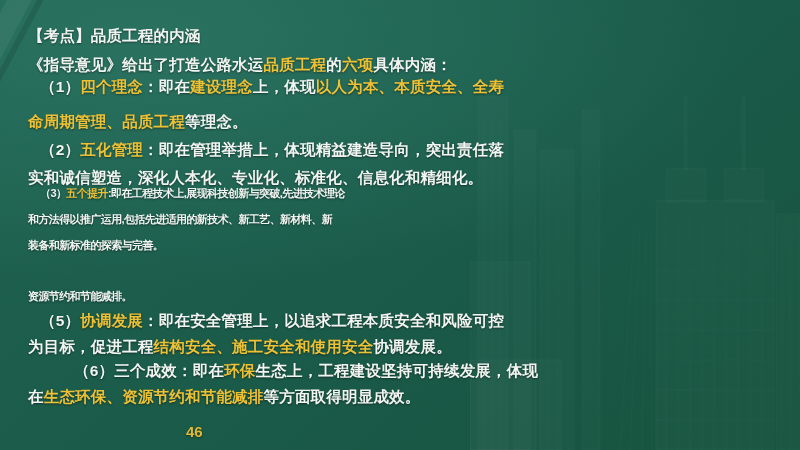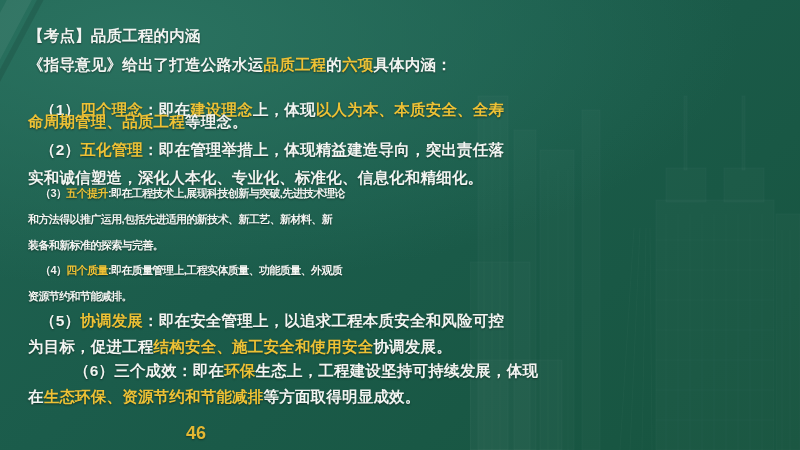--- a/index.html
+++ b/index.html
@@ -31,21 +31,21 @@
     position:absolute;left:28px;white-space:nowrap;
     color:#f2f4f1;font-size:15.5px;font-weight:700;letter-spacing:.2px;
     text-shadow:0 1px 2px rgba(0,0,0,.45);
   }
   .line .hl{color:#edc135;}
   .line.cond{font-stretch:condensed;letter-spacing:-.6px;font-size:11px;}
   .line.indent{left:40px;}
 
   .pagenum{
     position:absolute;left:186px;top:423px;
-    color:#e3b833;font-size:18px;font-weight:700;
+    color:#e3b833;font-size:15px;font-weight:700;
     text-shadow:0 1px 2px rgba(0,0,0,.4);
   }
 </style>
 </head>
 <body>
 
 <div id="slide">
 
   <div class="stripes">
 
@@ -90,28 +90,27 @@
       <path d="M14 120 L14 450 M22 120 L22 450 M30 120 L30 450"></path>
       <path d="M78 170 L78 450 M88 170 L88 450 M98 170 L98 450"></path>
 
       <path d="M312 230 L312 450 M320 230 L320 450"></path>
     </g>
   </svg>
 
   <div class="body">
       <div class="line" style="top: 26px;"><span>【考点】</span><span>品质工程的内涵</span></div>
       <div class="line" style="top: 55px;"><span>《指导意见》给出了打造公路水运</span><span class="hl">品质工程</span><span>的</span><span class="hl">六项</span><span>具体内涵：</span></div>
-      <div class="line indent" style="top: 100px; text-align: center;"><span>（1）</span><span class="hl">四个理念</span><span>：即在</span><span class="hl">建设理念</span><span>上，体现</span><span class="hl">以人为本、本质安全、全寿</span></div>
+      <div class="line indent" style="top: 77px; text-align: center;"><span>（1）</span><span class="hl">四个理念</span><span>：即在</span><span class="hl">建设理念</span><span>上，体现</span><span class="hl">以人为本、本质安全、全寿</span></div>
       <div class="line" style="top: 112px;"><span class="hl">命周期管理、品质工程</span><span>等理念。</span></div>
       <div class="line indent" style="top: 140px;"><span>（2）</span><span class="hl">五化管理</span><span>：即在管理举措上，体现精益建造导向，突出责任落</span></div>
       <div class="line" style="top: 168px;"><span>实和诚信塑造，深化人本化、专业化、标准化、信息化和精细化。</span></div>
       <div class="line indent cond" style="top: 186px;"><span>（3）</span><span class="hl">五个提升</span><span>:即在工程技术上,展现科技创新与突破,先进技术理论</span></div>
       <div class="line cond" style="top: 212px;"><span>和方法得以推广运用,包括先进适用的新技术、新工艺、新材料、新</span></div>
       <div class="line cond" style="top: 238px;"><span>装备和新标准的探索与完善。</span></div>
-      <div class="line indent cond" style="top: 263px;"><span>（4）</span><span class="hl">四个质量</span><span>:即在质量管理上,工程实体质量、功能质量、外观质</span></div>
       <div class="line cond" style="top: 289px;"><span>资源节约和节能减排。</span></div>
       <div class="line indent" style="top: 311px;"><span>（5）</span><span class="hl">协调发展</span><span>：即在安全管理上，以追求工程本质安全和风险可控</span></div>
       <div class="line" style="top: 337px; font-family: Liberation Mono, monospace;"><span>为目标，促进工程</span><span class="hl">结构安全、施工安全和使用安全</span><span>协调发展。</span></div>
       <div class="line indent" style="top: 361px; margin-left: 34px;"><span>（6）三个成效：即在</span><span class="hl">环保</span><span>生态上，工程建设坚持可持续发展，体现</span></div>
       <div class="line" style="top: 387px;"><span>在</span><span class="hl">生态环保、资源节约和节能减排</span><span>等方面取得明显成效。</span></div>
     </div>
 
   <div class="pagenum">46</div>
 </div>
 

